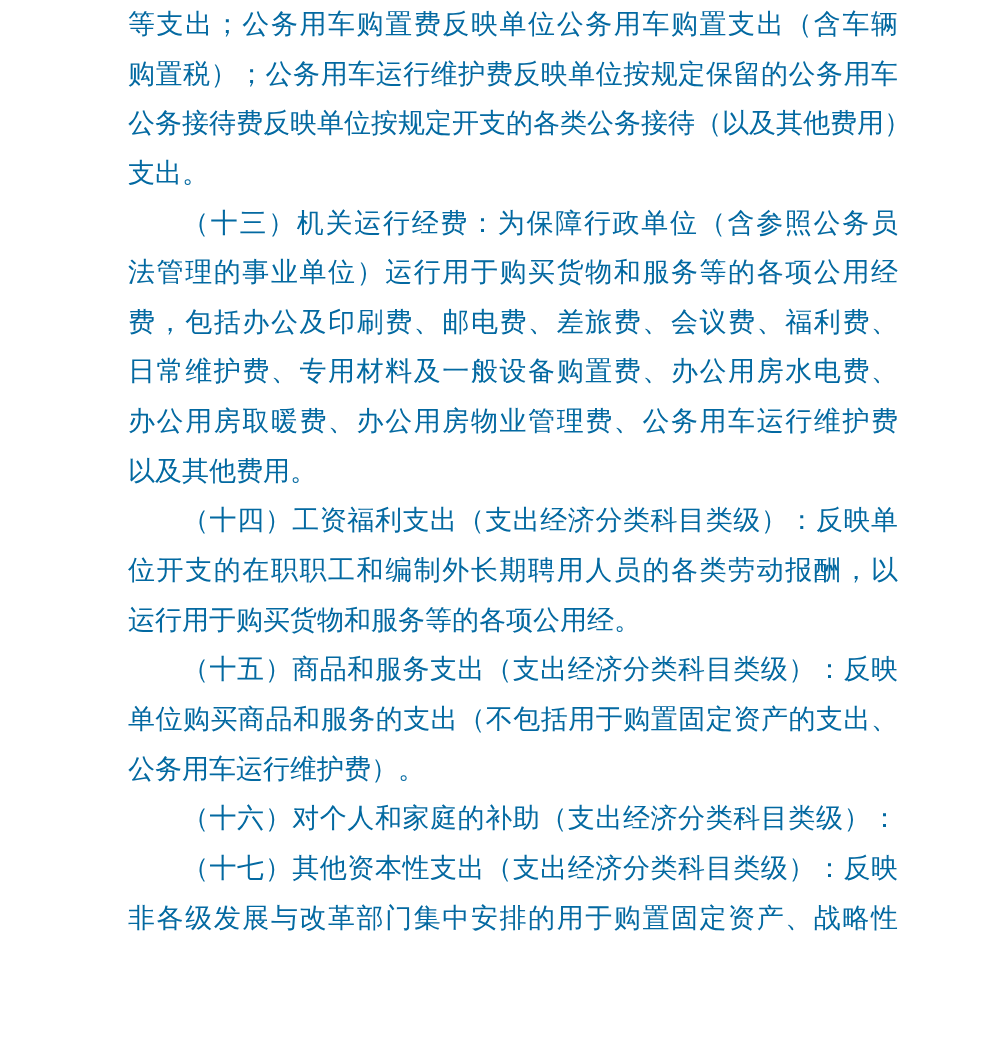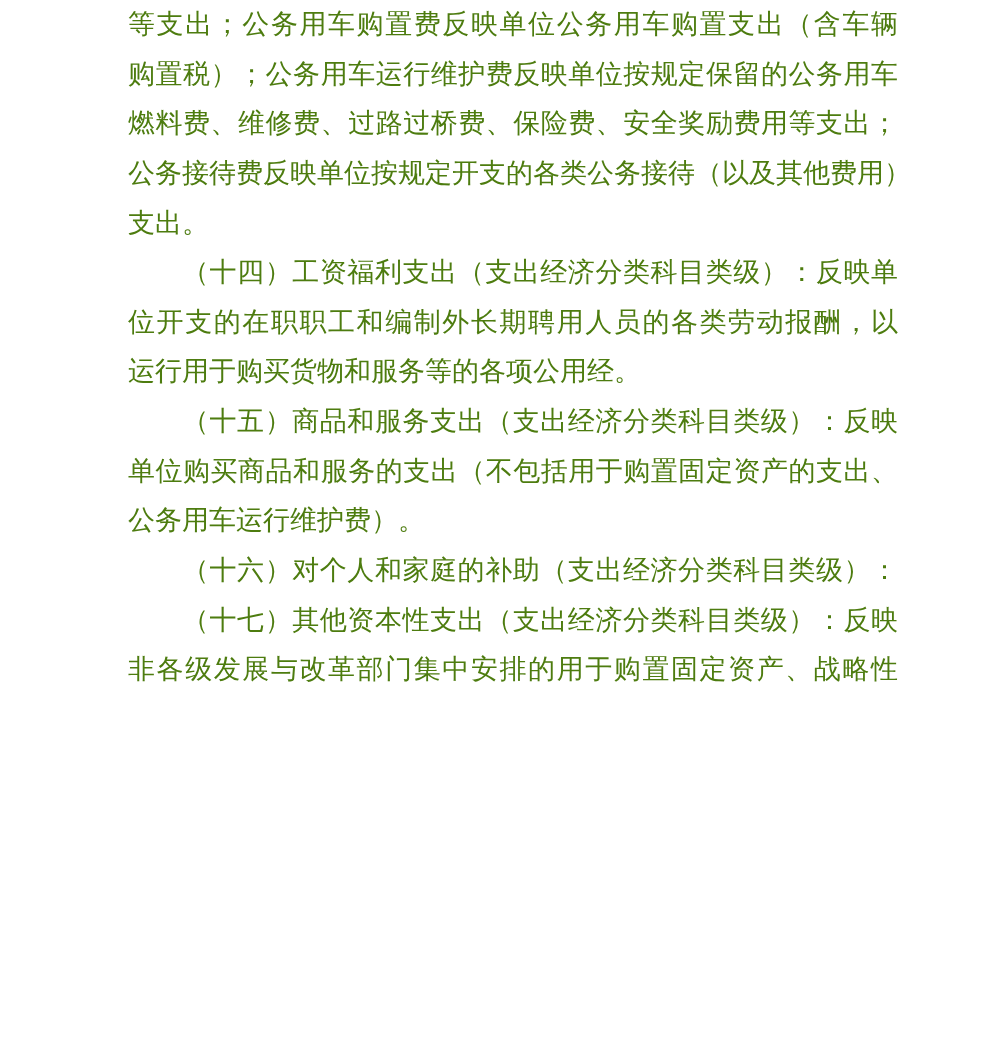--- a/index.html
+++ b/index.html
@@ -42,27 +42,34 @@
     text-align-last: left;
   }
   .line.indent {
     text-indent: 2em;
   }
 </style>
 </head>
 <body>
 
 <div class="page" style="background: rgb(255, 255, 255);">
-  <div class="textblock" id="textblock" style="color: #4d7c0f;">
+  <div class="textblock" id="textblock" style="color: #0369a1;">
       <div class="paragraph">
         <div class="line">等支出；公务用车购置费反映单位公务用车购置支出（含车辆</div>
         <div class="line">购置税）；公务用车运行维护费反映单位按规定保留的公务用车</div>
-        <div class="line">燃料费、维修费、过路过桥费、保险费、安全奖励费用等支出；</div>
         <div class="line">公务接待费反映单位按规定开支的各类公务接待（以及其他费用）</div>
         <div class="line endline">支出。</div>
+      </div>
+      <div class="paragraph">
+        <div class="line indent">（十三）机关运行经费：为保障行政单位（含参照公务员</div>
+        <div class="line">法管理的事业单位）运行用于购买货物和服务等的各项公用经</div>
+        <div class="line">费，包括办公及印刷费、邮电费、差旅费、会议费、福利费、</div>
+        <div class="line">日常维护费、专用材料及一般设备购置费、办公用房水电费、</div>
+        <div class="line">办公用房取暖费、办公用房物业管理费、公务用车运行维护费</div>
+        <div class="line endline">以及其他费用。</div>
       </div>
       <div class="paragraph">
         <div class="line indent">（十四）工资福利支出（支出经济分类科目类级）：反映单</div>
         <div class="line">位开支的在职职工和编制外长期聘用人员的各类劳动报酬，以</div>
         <div class="line endline">运行用于购买货物和服务等的各项公用经。</div>
       </div>
       <div class="paragraph">
         <div class="line indent">（十五）商品和服务支出（支出经济分类科目类级）：反映</div>
         <div class="line">单位购买商品和服务的支出（不包括用于购置固定资产的支出、</div>
         <div class="line endline">公务用车运行维护费）。</div>

